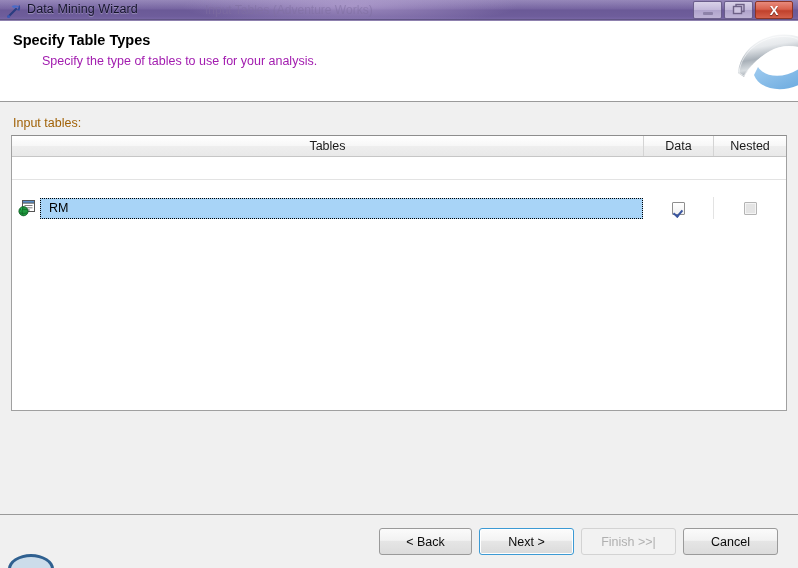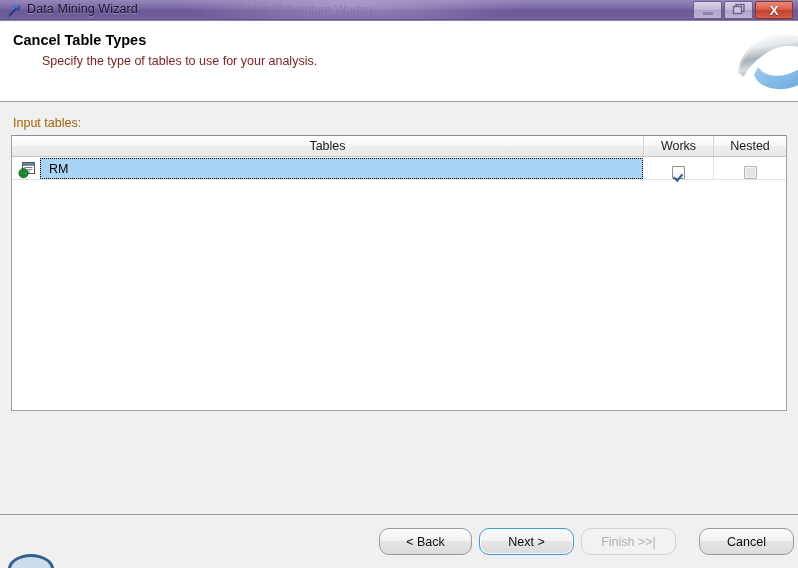--- a/index.html
+++ b/index.html
@@ -135,21 +135,21 @@
     left: 13px; top: 11px;
     font-size: 14.5px;
     font-weight: bold;
     color: #000000;
     white-space: nowrap;
   }
   #page-subheading {
     position: absolute;
     left: 42px; top: 33px;
     font-size: 12.5px;
-    color: #7f1d1d;
+    color: #a21caf;
     white-space: nowrap;
   }
   #header-graphic {
     position: absolute;
     right: 0; top: 0;
     width: 80px; height: 80px;
   }
 
   
   #body-area {
@@ -203,23 +203,24 @@
   #grid-rows { position: relative; }
   .grow {
     display: flex;
     height: 23px;
     border-bottom: 1px solid #e3e3e3;
     box-sizing: border-box;
   }
   .cell {
     box-sizing: border-box;
     display: flex;
-    align-items: flex-end;
+    align-items: center;
     border-right: 1px solid #e3e3e3;
     height: 100%;
+    margin-top: 40px;
   }
   .cell.tables {
     width: 632px;
     padding-left: 3px;
     border-right: none;
     position: relative;
   }
   .cell.casec  { width: 70px; justify-content: center; }
   .cell.nested { width: 72px; justify-content: center; border-right: none; }
 
@@ -288,21 +289,21 @@
     left: 0; top: 515px;
     width: 798px; height: 53px;
     background: #f0f0f0;
   }
   .wbtn {
     position: absolute;
     top: 13px;
     height: 27px;
     box-sizing: border-box;
     border: 1px solid #9a9a9a;
-    border-radius: 10px;
+    border-radius: 3px;
     background: linear-gradient(to bottom, #fbfbfb 0%, #f2f2f2 45%, #e5e5e5 50%, #dcdcdc 100%);
     font-size: 12.5px;
     color: #0b0b0b;
     display: flex;
     align-items: center;
     justify-content: center;
     font-family: "Liberation Sans", sans-serif;
     white-space: nowrap;
   }
   #btn-back   { left: 379px; width: 93px; }
@@ -311,21 +312,21 @@
     border: 1px solid #3c9ad4;
     box-shadow: inset 0 0 0 1px #ffffff;
     background: linear-gradient(to bottom, #fcfcfc 0%, #f3f3f3 45%, #e6e6e6 50%, #dadada 100%);
   }
   #btn-finish {
     left: 581px; width: 95px;
     border: 1px solid #d3d3d3;
     background: #f2f2f2;
     color: #b0b0b0;
   }
-  #btn-cancel { left: 683px; width: 95px; margin-left: 16px; }
+  #btn-cancel { left: 683px; width: 95px; }
 
   #corner-arc {
     position: absolute;
     left: 8px; bottom: -16px;
     width: 46px; height: 30px;
     border: 3px solid #2f6090;
     border-radius: 50%;
     background: #ccdcea;
     box-sizing: border-box;
   }
@@ -365,21 +366,21 @@
     </div>
 
     <div class="winbtn" id="btn-close">
       <span class="x">X</span>
     </div>
 
     <div class="bottomedge"></div>
   </div>
 
   <div id="header">
-    <div id="page-heading">Cancel Table Types</div>
+    <div id="page-heading">Specify Table Types</div>
     <div id="page-subheading">Specify the type of tables to use for your analysis.</div>
 
     <span id="header-graphic">
       <svg width="80" height="80" viewBox="0 0 80 80">
         <defs>
           <linearGradient id="silver" x1="0" y1="0" x2="0.3" y2="1">
             <stop offset="0%" stop-color="#ffffff"></stop>
             <stop offset="35%" stop-color="#e6e9ec"></stop>
             <stop offset="60%" stop-color="#a8b0b8"></stop>
             <stop offset="80%" stop-color="#d8dde1"></stop>
@@ -399,21 +400,21 @@
   <div id="header-divider"></div>
 
   <div id="body-area">
 
     <div id="input-tables-label">Input tables:</div>
 
     <div id="grid">
 
       <div id="grid-header">
         <div class="hcell tables">Tables</div>
-        <div class="hcell casec">Works</div>
+        <div class="hcell casec">Data</div>
         <div class="hcell nested">Nested</div>
       </div>
 
       <div id="grid-rows">
         <div class="grow">
 
           <div class="cell tables">
             <span class="row-icon">
               <svg width="18" height="18" viewBox="0 0 18 18">
                 <rect x="4.5" y="1.5" width="12" height="11" fill="#ffffff" stroke="#555555" stroke-width="1"></rect>

